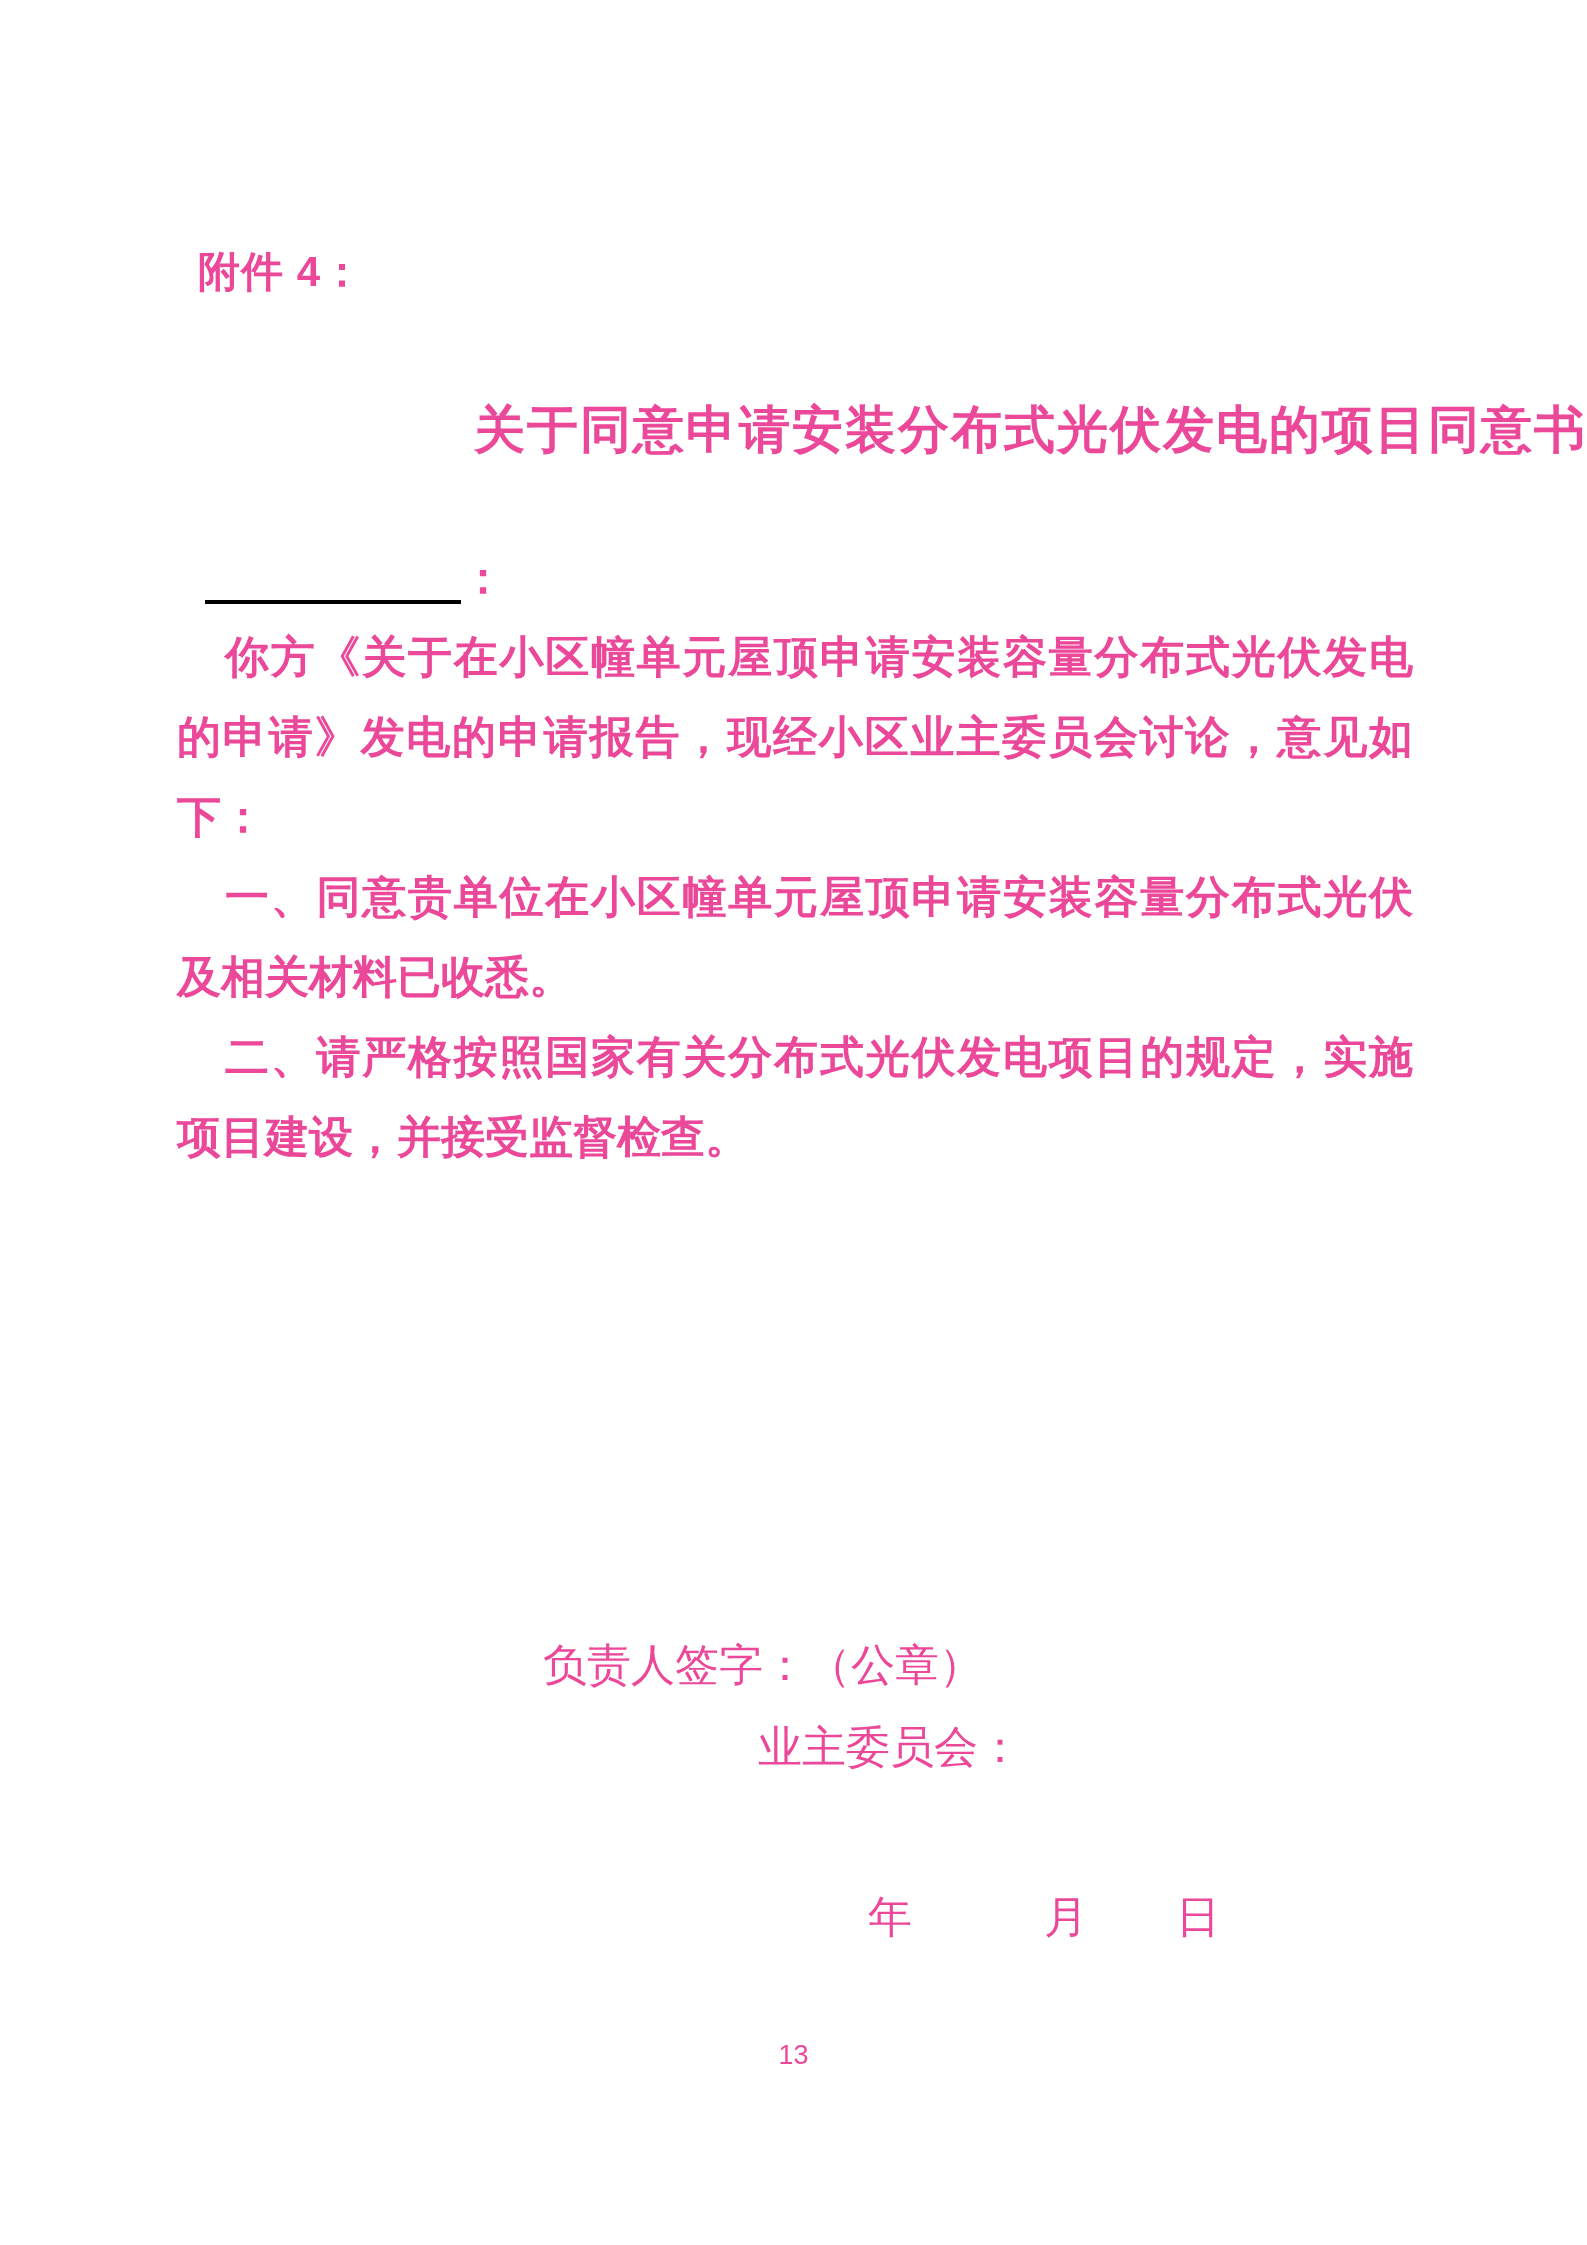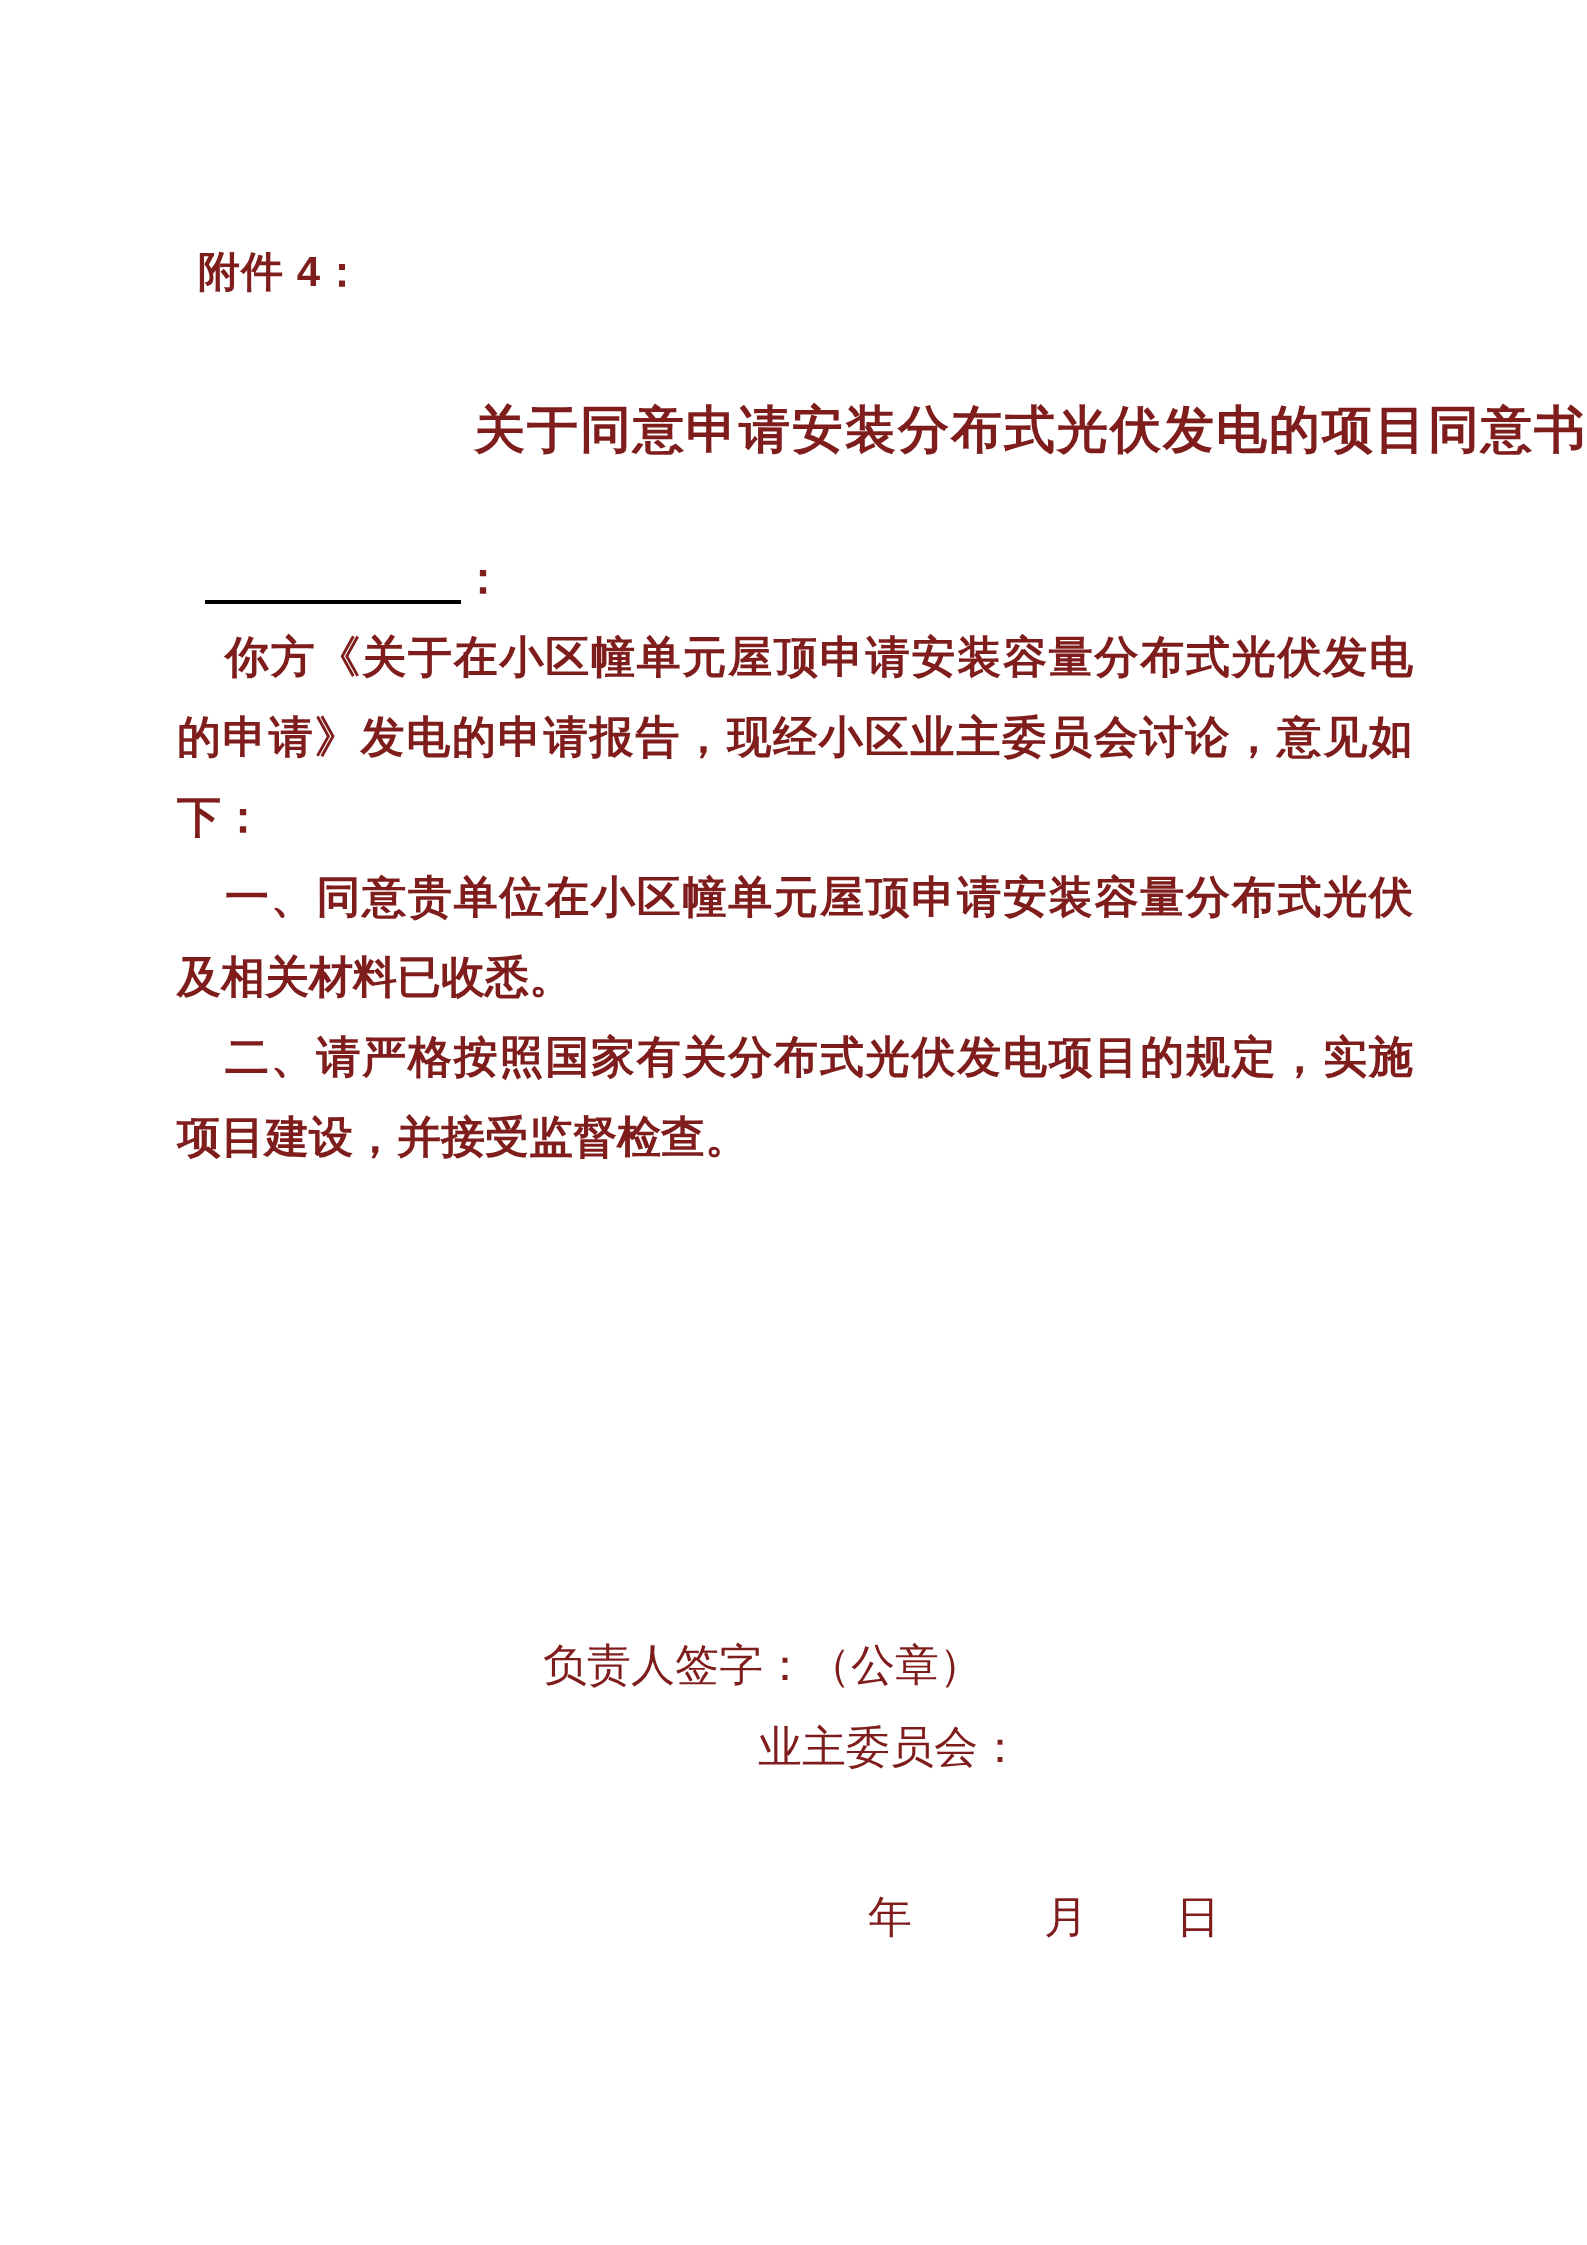--- a/index.html
+++ b/index.html
@@ -5,21 +5,21 @@
   html, body {
     margin: 0;
     padding: 0;
     background: #ffffff;
   }
   .page {
     position: relative;
     width: 1587px;
     height: 2245px;
     background: #ffffff;
-    color: #7f1d1d;
+    color: #ec4899;
     font-family: "Liberation Serif", serif;
     overflow: hidden;
   }
   .attachment-label {
     position: absolute;
     left: 198px;
     top: 244px;
     font-size: 42px;
     font-family: "Liberation Sans", sans-serif;
     font-weight: 600;
@@ -127,14 +127,15 @@
     <div class="line fill indent">二、请严格按照国家有关分布式光伏发电项目的规定，实施</div>
     <div class="line">项目建设，并接受监督检查。</div>
   </div>
 
   <div class="sig-committee">负责人签字：（公章）</div>
 
   <div class="sig-signer">业主委员会：</div>
 
   <div class="sig-date">年　　　月　　日</div>
 
+  <div class="page-number">13</div>
 
 </div>
 
 </body></html>

